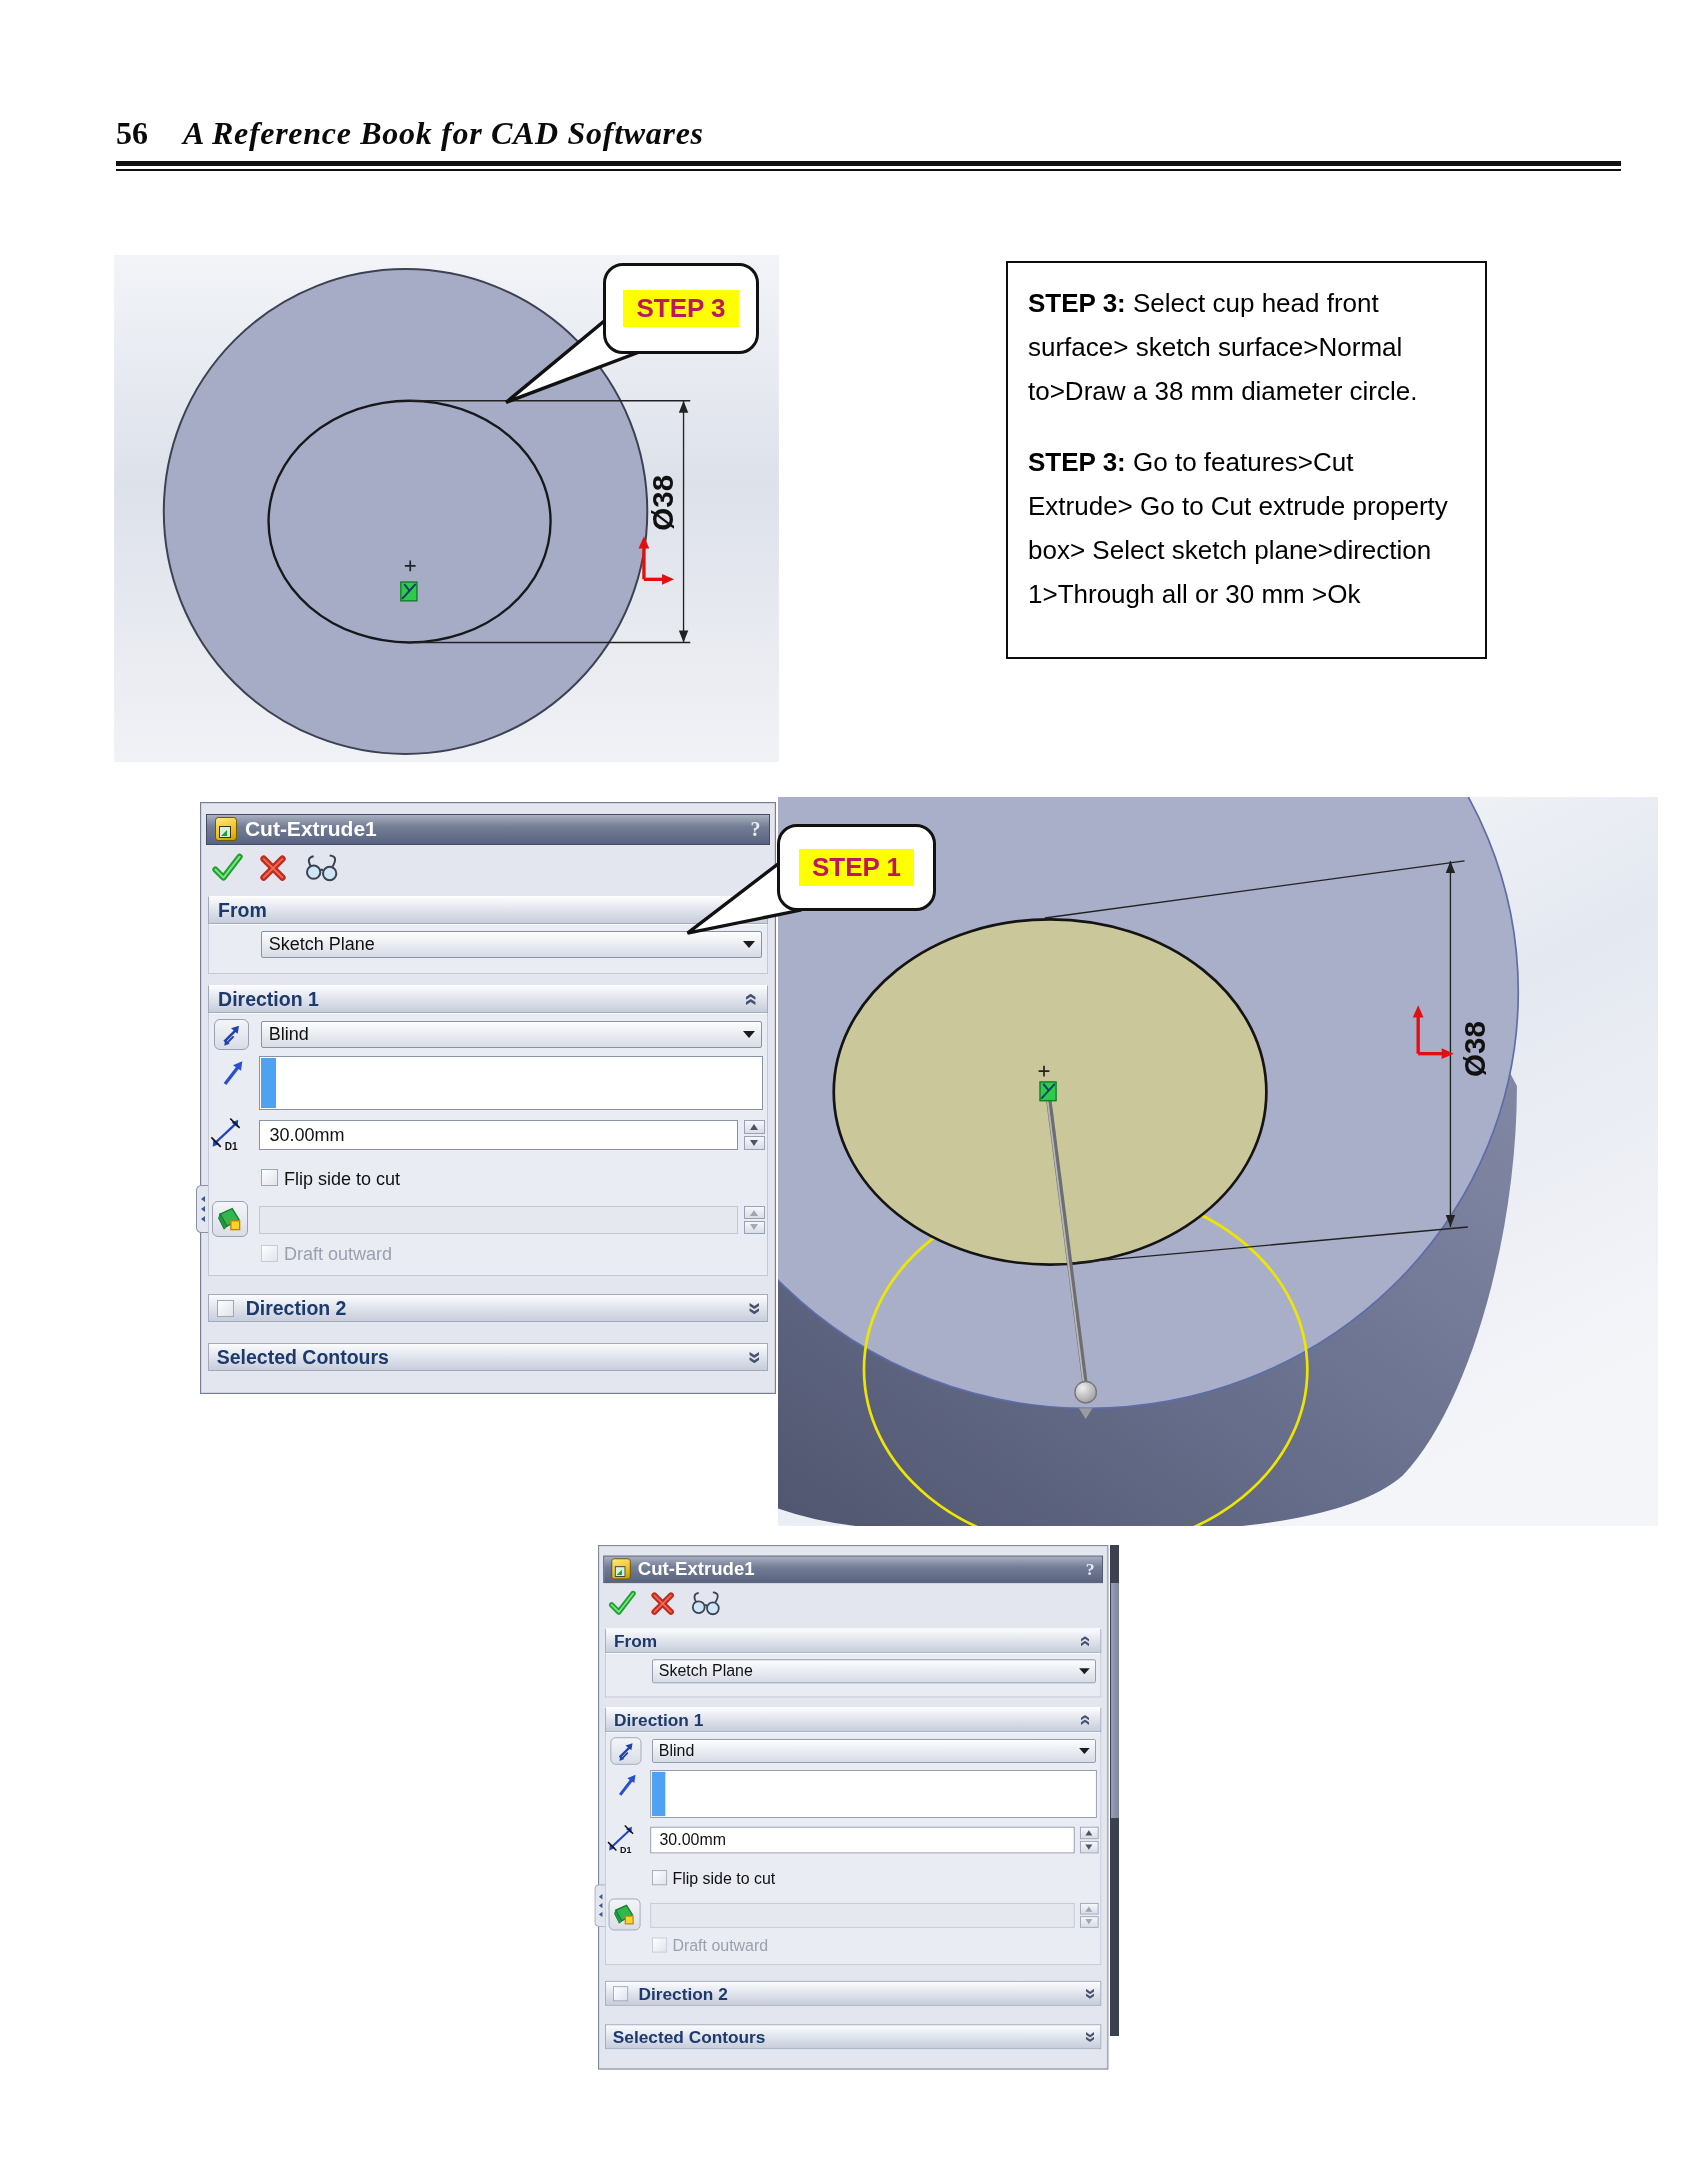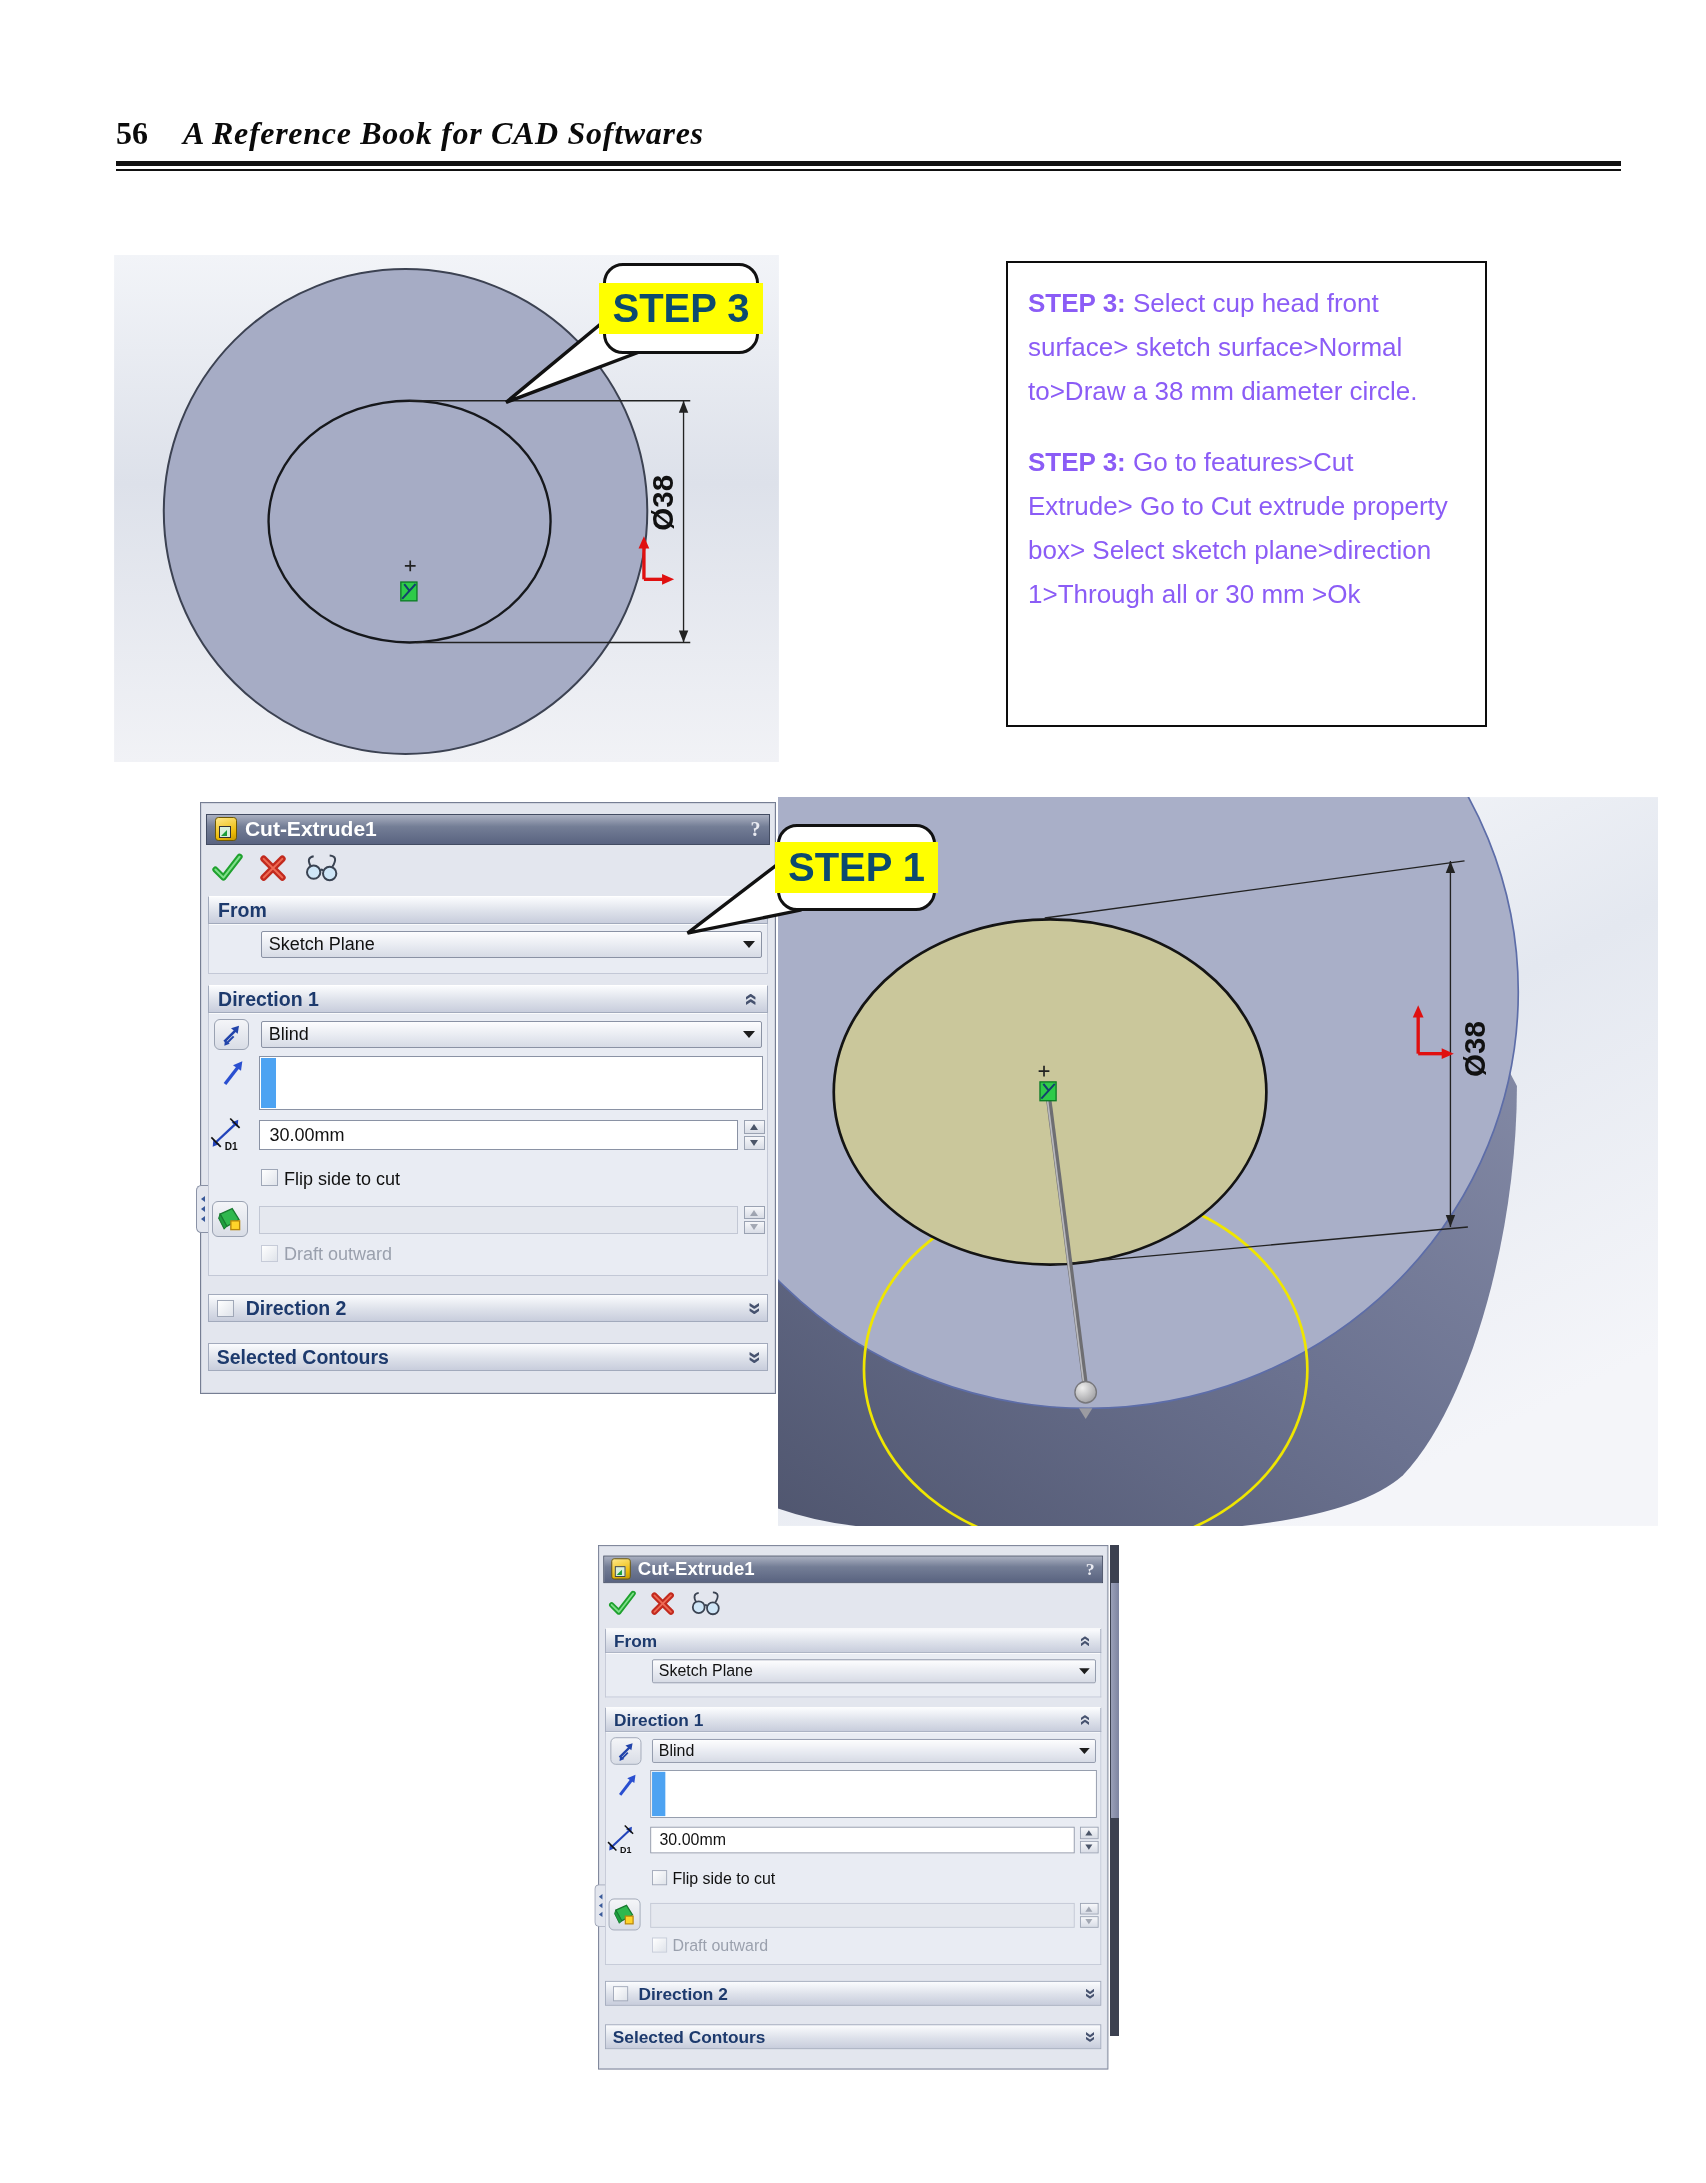--- a/index.html
+++ b/index.html
@@ -14,32 +14,32 @@
   .hdr-title { font-size:32px; font-weight:bold; font-style:italic; letter-spacing:0.7px;text-align:right; }
   .rule1 { margin-top:9.4px; height:4.7px; background:#111; }
   .rule2 { margin-top:2.7px; height:2.7px; background:#111; }
 
   
   .fig { position:absolute; z-index:1; }
   #fig-front { left:114px; top:241px; width:665px; height:507px; }
   #fig-3d { left:778px; top:783px; width:880px; height:729px; }
 
   
-  .instr { position:absolute; left:1006px; top:247px; width:481px; height:466px;
+  .instr { position:absolute; left:1006px; top:247px; width:481px; height:398px;
            border:2.7px solid #0d0d0d; background:#fff; padding:17.5px 20px; z-index:2;
-           font-size:26px; line-height:44px; color:#8b5cf6; }
+           font-size:26px; line-height:44px; color:#000000; }
   .instr p { margin-bottom:27px; }
   .instr b { font-weight:bold; }
 
   
   .balloon { position:absolute; background:#ffffff; border:3.4px solid #111;
              border-radius:20px; display:flex; align-items:center; justify-content:center; z-index:41; }
   #balloon-step3 { left:603px; top:249px; width:156px; height:91px; }
   #balloon-step4 { left:777px; top:810px; width:159px; height:87px; }
-  .balloon .tag { background:#ffff00; padding:2.7px 13.4px; font-size:40px; font-weight:bold; color:#0c4a6e; white-space:nowrap; }
+  .balloon .tag { background:#ffff00; padding:2.7px 13.4px; font-size:26px; font-weight:bold; color:#be185d; white-space:nowrap; }
   #tails { position:absolute; left:0; top:0; z-index:40; pointer-events:none; }
 
   
   .panel { position:absolute; width:576px; height:592px; z-index:10; }
   .pm { position:absolute; inset:0; background:#e3e6ee; border:1.3px solid #767e93;
         box-shadow:0 0 0 0.7px #c9cdd9 inset; }
   .titlebar { position:absolute; left:5.4px; right:5.4px; top:10.8px; height:31px;
               background:linear-gradient(180deg,#aab0c1 0%,#747e96 40%,#596380 100%);
               border:0.7px solid #434c62; display:flex; align-items:center; padding:0 8px; }
   .titlebar .t-text { color:#ffffff; font-size:21px; font-weight:bold; margin-left:8px; flex:1; }

